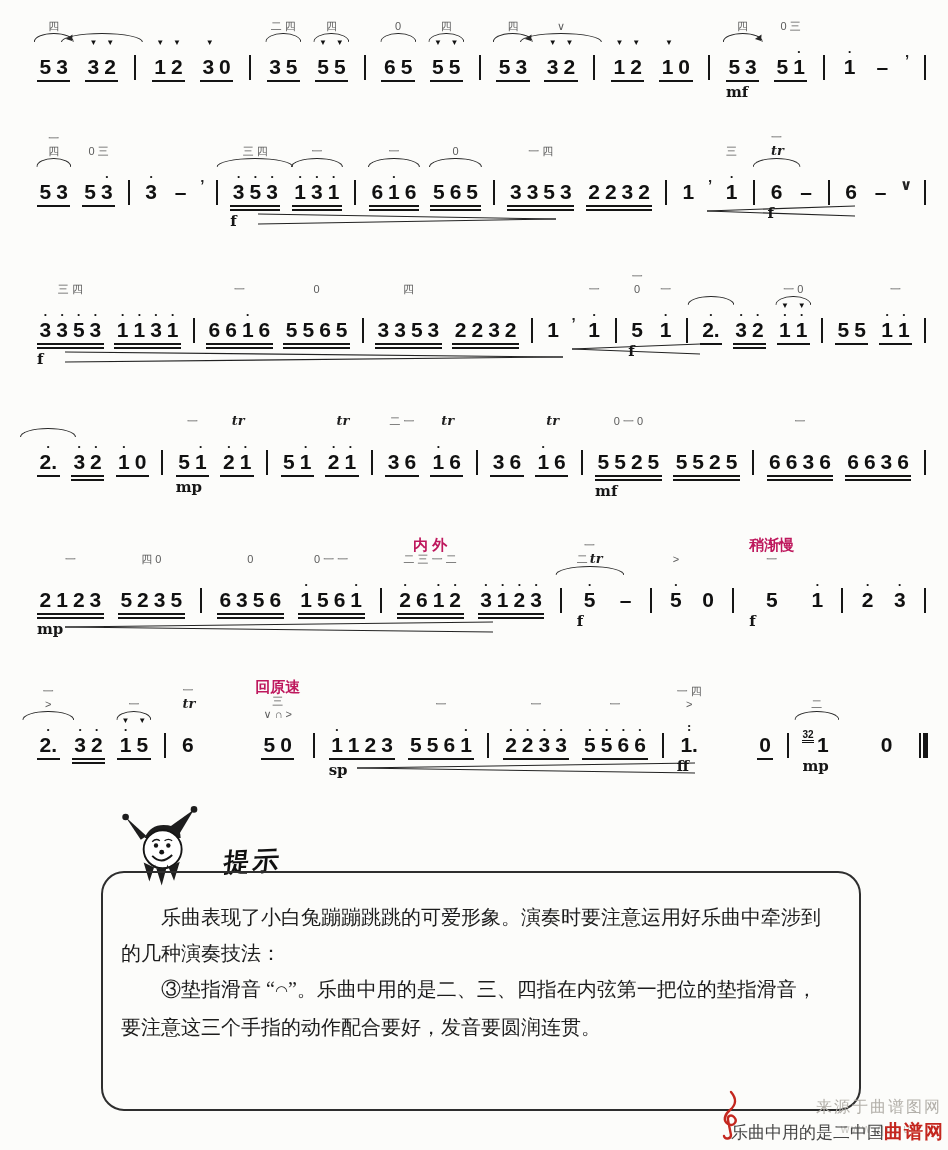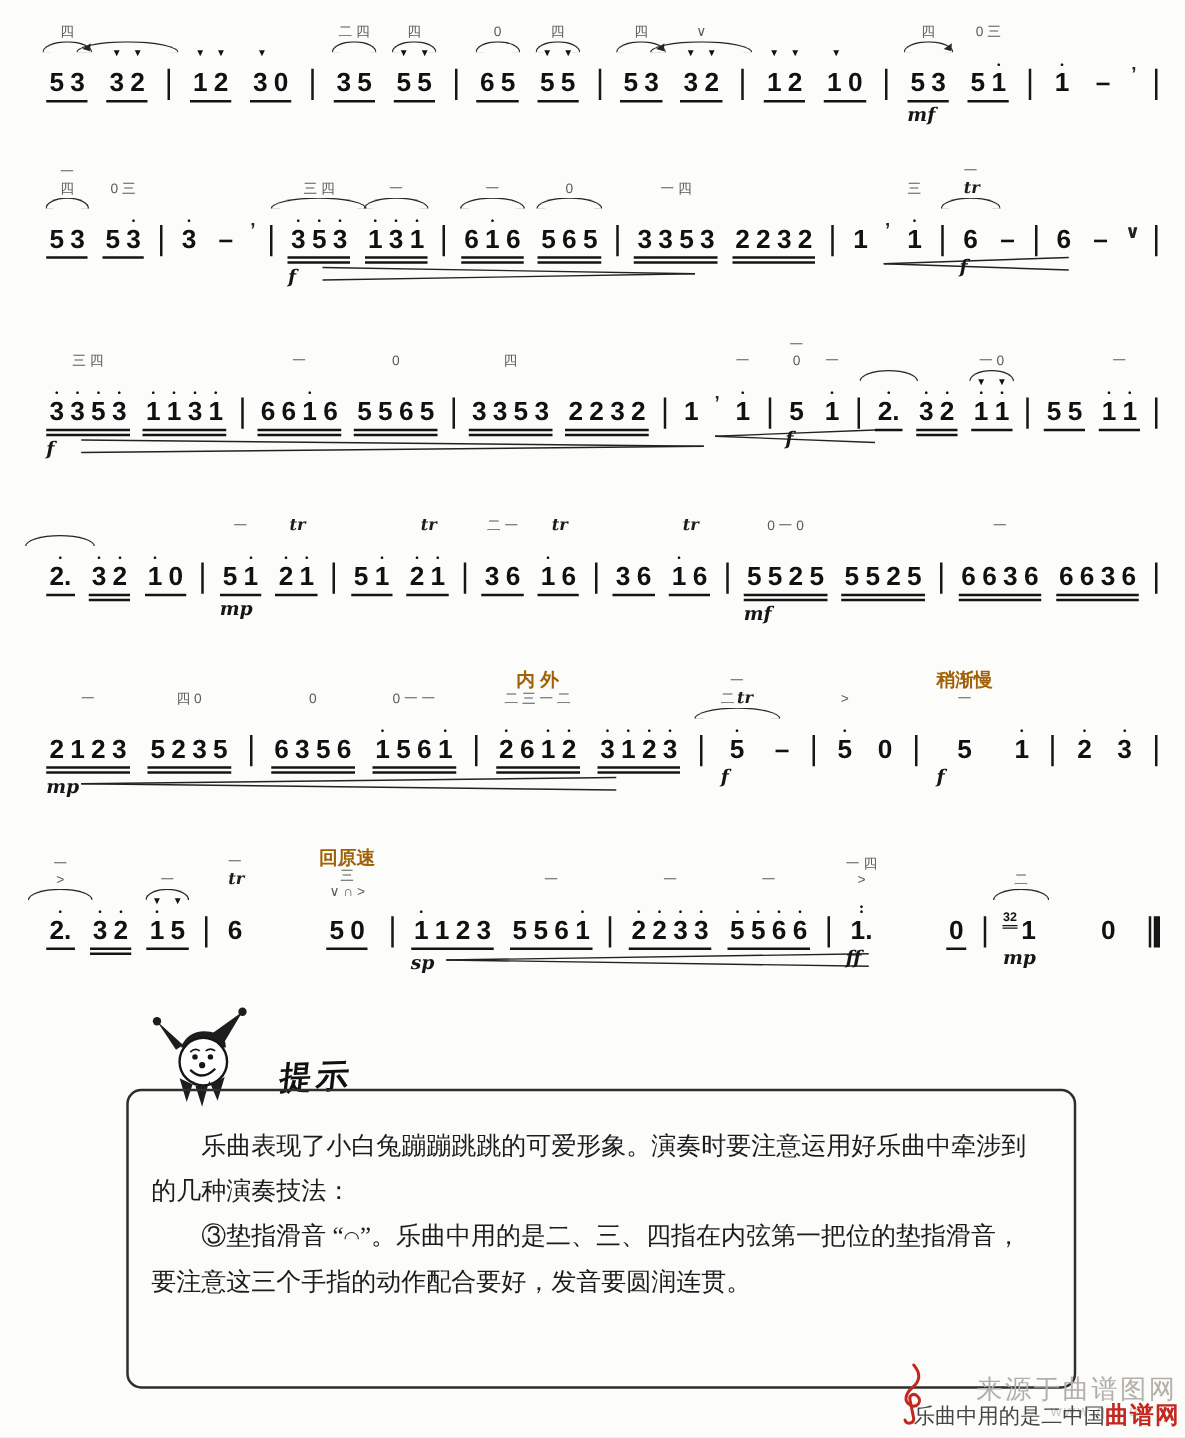--- a/index.html
+++ b/index.html
@@ -4,63 +4,63 @@
 <style>
   html,body{margin:0;padding:0;background:#e8e8e6;}
   .page{position:relative;width:948px;height:1150px;background:#fcfcfa;overflow:hidden;
         font-family:"Liberation Sans","DejaVu Sans",sans-serif;color:#151515;}
   
   #score{position:absolute;inset:0;}
   .sline{position:absolute;left:34px;right:18px;display:flex;align-items:flex-start;
          justify-content:space-between;}
   .beat{display:flex;flex-direction:column;align-items:center;margin:0 3px;min-width:18px;position:relative;}
   .above{height:46px;display:flex;flex-direction:column;justify-content:flex-end;align-items:center;min-width:100%;overflow:visible;}
-  .trow{font-size:15px;font-weight:bold;color:#a16207;white-space:nowrap;line-height:17px;}
+  .trow{font-size:15px;font-weight:bold;color:#be185d;white-space:nowrap;line-height:17px;}
   .frow{font-size:11px;color:#5a5a5a;white-space:nowrap;line-height:13px;}
   .frow .tr{font-style:italic;font-weight:bold;font-size:13px;color:#1d1d1d;
             font-family:"DejaVu Serif","Liberation Serif",serif;padding-left:2px;}
   .arcrow{position:relative;height:13px;width:100%;}
   .slur{position:absolute;bottom:4px;left:50%;transform:translateX(-50%);height:8px;
         border:1.6px solid #262626;border-bottom:none;border-radius:50%/100% 100% 0 0;}
   .slur.slide:after{content:"";position:absolute;right:-3px;bottom:-3px;
         border:4px solid transparent;border-top:5px solid #262626;transform:rotate(-35deg);}
   .stacc{position:absolute;bottom:-1px;left:0;right:0;display:flex;justify-content:space-around;
          font-size:8px;line-height:9px;color:#111;}
   .ncol{display:flex;flex-direction:column;}
   .nrow{display:flex;justify-content:center;align-items:flex-end;}
   .g{display:flex;flex-direction:column;align-items:center;padding:0 2.5px;}
   .od{height:9px;font-size:8px;line-height:4.6px;color:#111;display:flex;flex-direction:column;
       justify-content:flex-end;align-items:center;}
   .ch{font-weight:bold;font-size:21px;line-height:23px;color:#111;font-family:"Liberation Sans",sans-serif;}
   .beamline{height:1.7px;background:#141414;margin-top:2.2px;width:100%;}
   .below{position:relative;height:16px;width:100%;overflow:visible;}
-  .dyn{position:absolute;left:0;top:1px;font-style:italic;font-weight:bold;font-size:15px;
+  .dyn{position:absolute;left:0;top:1px;font-weight:bold;font-size:15px;
        color:#161616;font-family:"DejaVu Serif","Liberation Serif",serif;}
   .hpv{position:absolute;top:3px;left:26px;overflow:visible;}
   .bar{width:2px;height:25px;background:#161616;margin:55px 4px 0;flex:none;}
   .barw{display:flex;gap:2.5px;margin:55px 2px 0;flex:none;}
   .barw .bar{margin:0;}
   .bar.thick{width:4.5px;}
   .br{margin-top:51px;font-weight:bold;font-size:15px;color:#222;padding:0 2px;flex:none;}
   .spc{flex:none;}
   .grace{font-size:10px;font-weight:bold;color:#111;border-bottom:3px double #111;
          line-height:10px;margin:0 1px 8px 0;align-self:center;}
   
   .tipbox{position:absolute;left:101px;top:871px;width:756px;height:236px;
-          border:2px solid #2e2e2e;border-radius:12px;background:transparent;}
+          border:2px solid #2e2e2e;border-radius:23px;background:transparent;}
   .tiptext{padding:26px 26px 10px 18px;font-size:20px;line-height:36px;color:#1c1c1c;
            font-family:"Liberation Serif","DejaVu Serif",serif;}
   .tiptext p{margin:0;text-indent:2em;}
   .sym{font-style:italic;font-weight:bold;font-family:"DejaVu Serif",serif;}
   .symv{font-style:normal;font-size:15px;}
   .badge{position:absolute;left:224px;top:844px;font-size:26px;font-weight:900;color:#101010;
          transform:skewX(-8deg) rotate(-2deg);letter-spacing:3px;}
   .clown{position:absolute;left:118px;top:798px;}
   
-  .wm1{position:absolute;right:6px;top:1097px;font-size:21px;color:#b3b0aa;letter-spacing:2px;}
+  .wm1{position:absolute;right:6px;top:1097px;font-size:16px;color:#b3b0aa;letter-spacing:2px;}
   .wm2{position:absolute;right:4px;top:1119px;height:30px;white-space:nowrap;font-size:17px;color:#454545;}
   .wm2 .brand{color:#c4271f;font-weight:bold;font-size:19px;letter-spacing:1px;}
   .wmurl{position:absolute;right:36px;top:1122px;font-size:12px;color:rgba(150,148,140,.5);letter-spacing:2px;}
   .clefwrap{position:absolute;right:205px;top:1090px;}
 </style>
 </head>
 <body>
 
 <div class="page">
 

